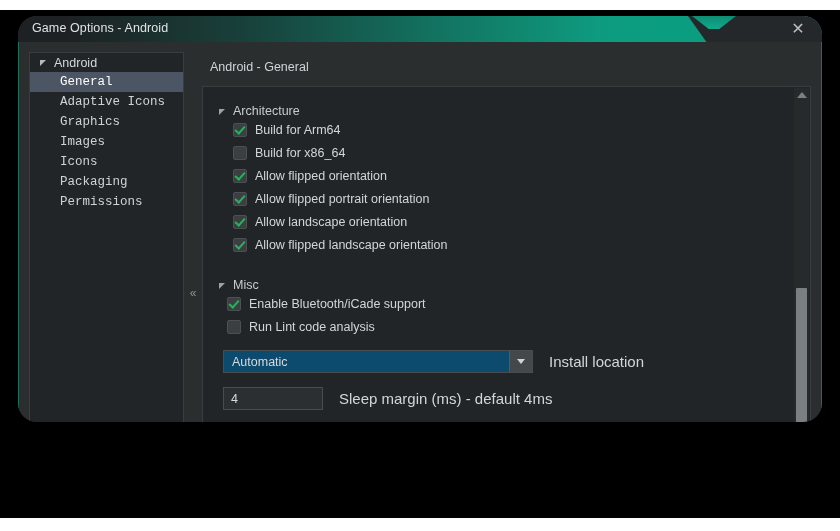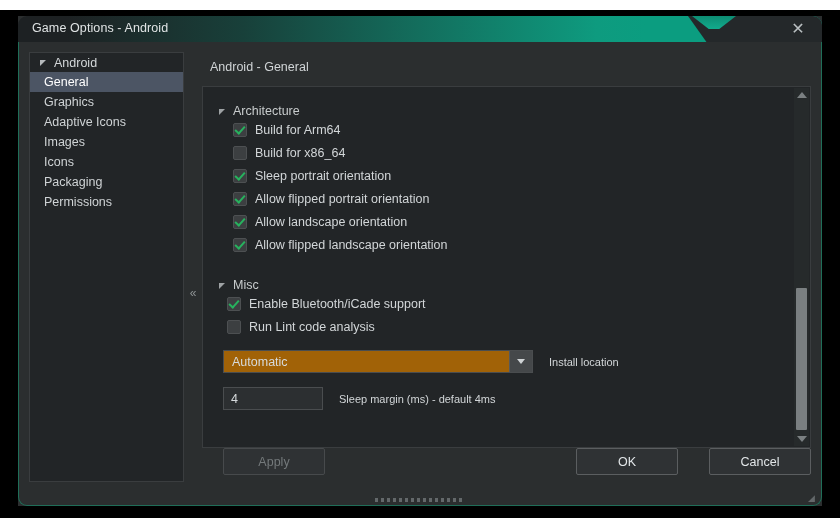--- a/index.html
+++ b/index.html
@@ -34,22 +34,22 @@
     width: 840px; height: 13px;
     background: #ffffff;
   }
 
   
   #window {
     position: absolute;
     left: 18px;
     top: 16px;
     width: 804px;
-    height: 490px;
-    border-radius: 0;
+    height: 406px;
+    border-radius: 19px;
     background: #2b2e2f;
     box-shadow: 0 0 0 1px #000;
     overflow: hidden;
   }
 
   
   #titlebar {
     position: relative;
     height: 26px;
     background: linear-gradient(to right,
@@ -154,25 +154,26 @@
     content: "";
     position: absolute;
     left: 2px; top: 3px;
     width: 0; height: 0;
     border-left: 6px solid #b6babc;
     border-bottom: 6px solid transparent;
   }
   .tree-item {
     height: 20px;
     line-height: 20px;
-    padding-left: 14px;
+    padding-left: 30px;
     color: #cfd3d5;
     font-size: 12.5px;
     cursor: pointer;
     white-space: nowrap;
+    font-family: Liberation Mono, monospace;
   }
   .tree-item.selected {
     background: #4c5564;
     color: #ffffff;
   }
 
   
   #collapse-handle {
     position: absolute;
     left: 167px;
@@ -278,21 +279,21 @@
   
   .field-row {
     display: flex;
     align-items: center;
     margin-left: 20px;
     margin-top: 12px;
   }
   #install-dropdown {
     width: 310px;
     height: 23px;
-    background: #a16207;
+    background: #0c4a6e;
     border: 1px solid #4a4d4f;
     box-sizing: border-box;
     display: flex;
     align-items: center;
     cursor: pointer;
   }
   #dropdown-value {
     flex: 1;
     padding-left: 8px;
     font-size: 12.5px;
@@ -312,21 +313,21 @@
   }
   #dropdown-arrow-box::after {
     content: "";
     width: 0; height: 0;
     border-left: 4px solid transparent;
     border-right: 4px solid transparent;
     border-top: 5px solid #cfd3d5;
   }
   .field-label {
     margin-left: 16px;
-    font-size: 11px;
+    font-size: 15px;
     color: #d2d6d8;
     white-space: nowrap;
   }
 
   
   #sleep-input {
     width: 100px;
     height: 23px;
     background: #2c2f31;
     border: 1px solid #4a4d4f;
@@ -460,22 +461,22 @@
   </div>
 
   <div id="win-body">
 
     <div id="sidebar">
       <div class="tree-root">
         <span class="tree-arrow"></span>
         <span>Android</span>
       </div>
       <div class="tree-item selected">General</div>
+      <div class="tree-item">Adaptive Icons</div>
       <div class="tree-item">Graphics</div>
-      <div class="tree-item">Adaptive Icons</div>
       <div class="tree-item">Images</div>
       <div class="tree-item">Icons</div>
       <div class="tree-item">Packaging</div>
       <div class="tree-item">Permissions</div>
     </div>
 
     <div id="collapse-handle">
       <div id="collapse-chevrons">«</div>
     </div>
 
@@ -493,21 +494,21 @@
             <span class="checkbox checked"></span>
             <span>Build for Arm64</span>
           </div>
           <div class="check-row indent-deep">
             <span class="checkbox"></span>
             <span>Build for x86_64</span>
           </div>
 
           <div class="check-row indent-deep">
             <span class="checkbox checked"></span>
-            <span>Sleep portrait orientation</span>
+            <span>Allow flipped orientation</span>
           </div>
           <div class="check-row indent-deep">
             <span class="checkbox checked"></span>
             <span>Allow flipped portrait orientation</span>
           </div>
           <div class="check-row indent-deep">
             <span class="checkbox checked"></span>
             <span>Allow landscape orientation</span>
           </div>
           <div class="check-row indent-deep">

